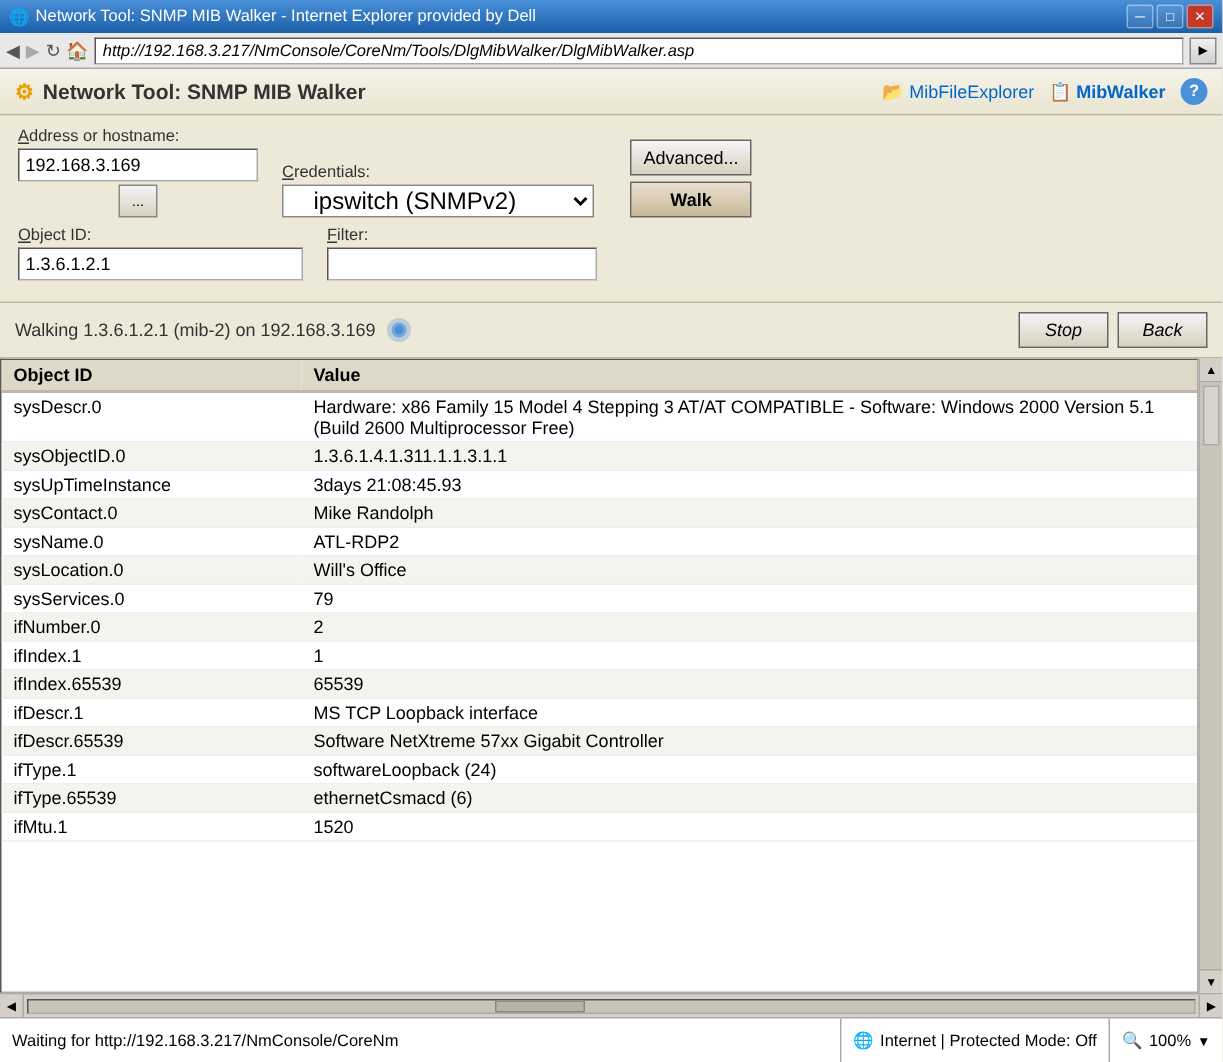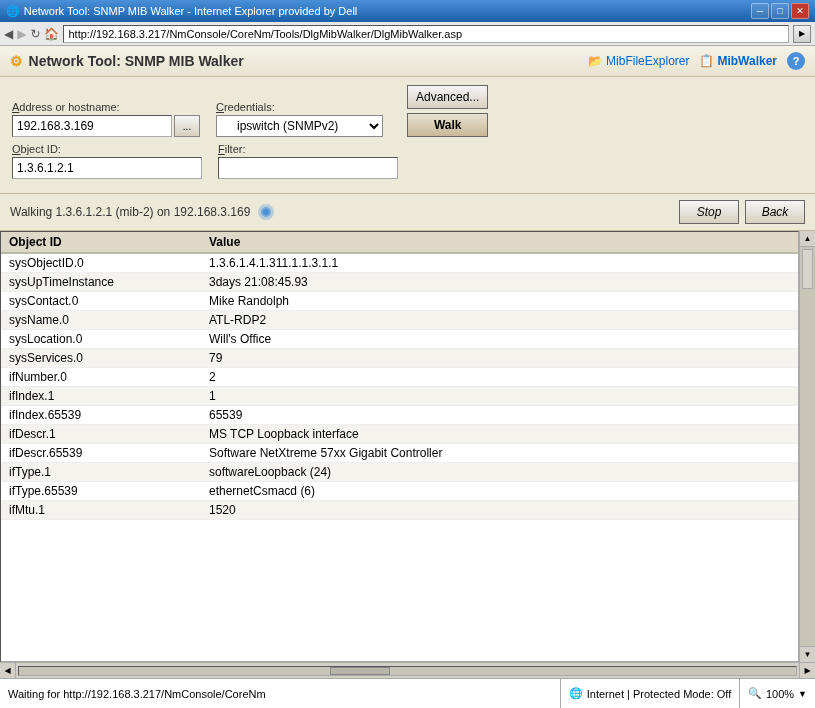--- a/index.html
+++ b/index.html
@@ -23,21 +23,21 @@
       display: flex; align-items: center; justify-content: center;
     }
     .tb-btn.close { background: #c0392b; }
 
     
     .address-bar {
       background: #e8e8e8; height: 24px; display: flex; align-items: center; padding: 0 4px; gap: 4px;
       border-bottom: 1px solid #aaa;
     }
     .addr-input {
-      flex: 1; height: 18px; border: 1px inset #aaa; background: white; padding: 0 4px; font-size: 11px;
+      flex: 1; height: 18px; border: 1px inset #aaa; background: white; padding: 0 4px; font-size: 11px; font-style: italic;
     }
     .addr-btn { width: 18px; height: 18px; border: 1px solid #888; background: linear-gradient(to bottom, #f0f0f0, #d0d0d0); cursor: pointer; font-size: 8px; }
 
     
     .tool-header {
       background: linear-gradient(to bottom, #f5f3e8, #e8e4d0);
       padding: 6px 10px;
       display: flex;
       align-items: center;
       justify-content: space-between;
@@ -52,28 +52,28 @@
     .form-area {
       background: #ece9d8; padding: 8px 12px; border-bottom: 1px solid #c0b898;
     }
     .form-row { display: flex; gap: 16px; margin-bottom: 6px; align-items: flex-end; }
     .form-group { display: flex; flex-direction: column; gap: 2px; }
     .form-label { font-size: 11px; color: #333; }
     .form-label u { text-decoration: underline; }
     .form-input {
       height: 22px; border: 1px inset #aaa; background: white; padding: 0 4px; font-size: 12px;
     }
-    .input-with-btn { display: flex; gap: 2px; align-items: center; }
+    .input-with-btn { display: flex; gap: 2px; align-items: center; flex-direction: column; }
     .small-btn {
       height: 22px; width: 26px; border: 1px solid #888;
       background: linear-gradient(to bottom, #f5f5f5, #d8d0c0);
       cursor: pointer; font-size: 10px; display: flex; align-items: center; justify-content: center;
     }
     .cred-select {
-      height: 22px; border: 1px solid #888; background: white; padding: 0 16px; font-size: 12px; width: 167px;
+      height: 22px; border: 1px solid #888; background: white; padding: 0 16px; font-size: 16px; width: 208px;
       appearance: auto;
     }
     .action-btns { display: flex; flex-direction: column; gap: 4px; margin-left: 8px; }
     .action-btn {
       height: 24px; min-width: 80px; border: 1px solid #666;
       background: linear-gradient(to bottom, #f5f5f5, #d8d0c0);
       cursor: pointer; font-size: 12px; padding: 0 8px;
     }
     .action-btn.walk-btn {
       background: linear-gradient(to bottom, #e8e0d0, #c8b898);
@@ -253,20 +253,24 @@
     <div class="table-and-scroll">
       <div class="results-table-wrapper">
         <table class="results-table">
           <thead>
             <tr>
               <th class="col-oid">Object ID</th>
               <th class="col-val">Value</th>
             </tr>
           </thead>
           <tbody id="results-tbody">
+          <tr>
+                <td class="col-oid">sysDescr.0</td>
+                <td class="col-val">Hardware: x86 Family 15 Model 4 Stepping 3 AT/AT COMPATIBLE - Software: Windows 2000 Version 5.1 (Build 2600 Multiprocessor Free)</td>
+              </tr>
               <tr>
                 <td class="col-oid">sysObjectID.0</td>
                 <td class="col-val">1.3.6.1.4.1.311.1.1.3.1.1</td>
               </tr>
               <tr>
                 <td class="col-oid">sysUpTimeInstance</td>
                 <td class="col-val">3days 21:08:45.93</td>
               </tr>
               <tr>
                 <td class="col-oid">sysContact.0</td>

